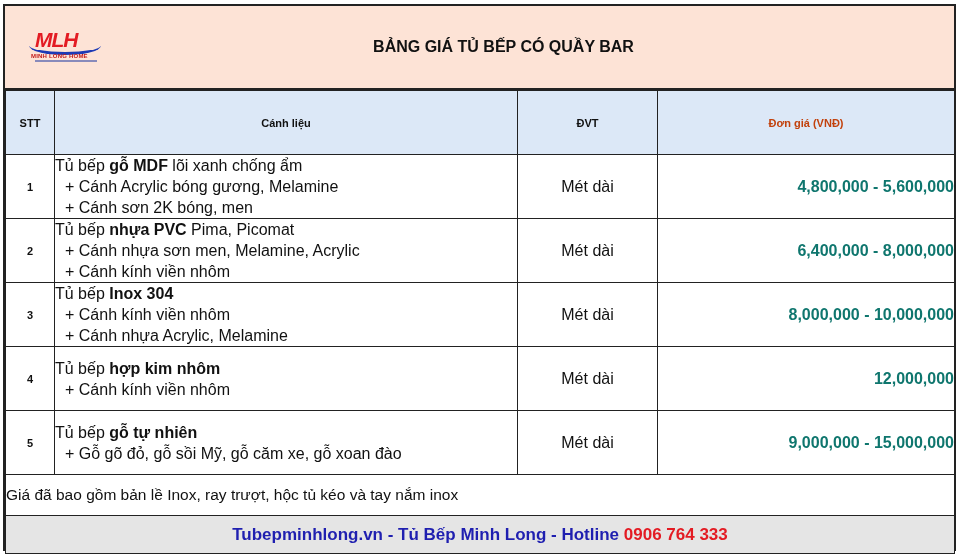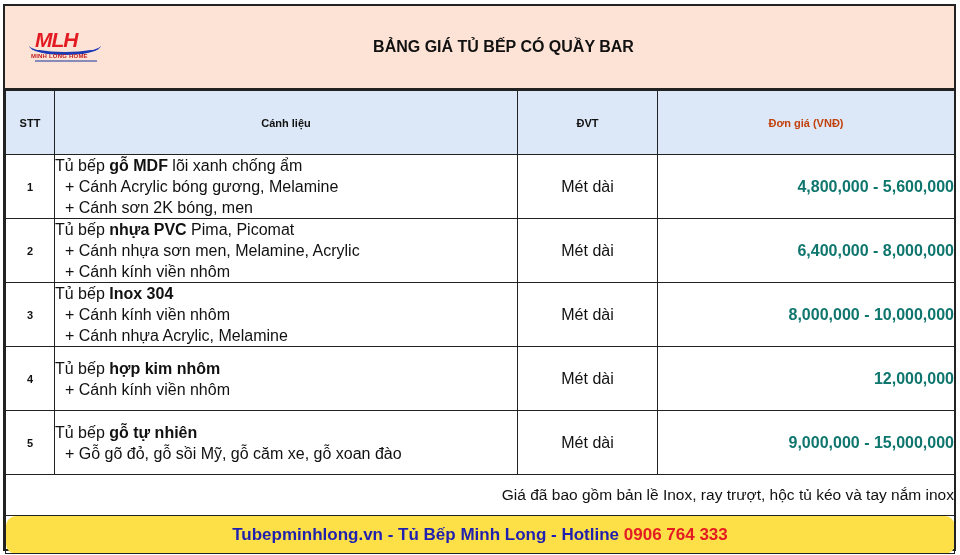--- a/index.html
+++ b/index.html
@@ -19,22 +19,22 @@
   table.grid th { background: #dce8f7; font-weight: bold; font-size: 11px; height: 64px; text-align: center; }
   th.stt-h { text-align: left; padding-left: 4px; }
   th.price-h { color: #c2410c; }
   td.stt { text-align: center; font-weight: bold; font-size: 11px; }
   td.mat { font-size: 16px; line-height: 21px; padding-left: 4px; vertical-align: middle; }
   td.mat .line { white-space: nowrap; }
   td.mat .sub { padding-left: 10px; }
   td.unit { text-align: center; font-size: 16px; }
   td.price { text-align: right; padding-right: 10px; color: #0f766e; font-weight: bold; font-size: 16px; }
   tr.r { height: 64px; }
-  td.note { text-align: right; font-size: 15.5px; height: 41px; background: #fff; }
-  td.footer { text-align: center; background: #fde047; height: 38px; font-weight: bold; font-size: 17px; color: #1f1fb0; border-radius: 10px; }
+  td.note { text-align: left; font-size: 15.5px; height: 41px; background: #fff; }
+  td.footer { text-align: center; background: #e5e5e5; height: 38px; font-weight: bold; font-size: 17px; color: #1f1fb0; }
   .hotline { color: #e31b23; }
 </style>
 </head>
 <body>
 
 <div class="sheet">
   <div class="band title-band">
     <div class="logo">
       <div class="logo-swoosh"></div>
       <div class="logo-mark">MLH</div>

